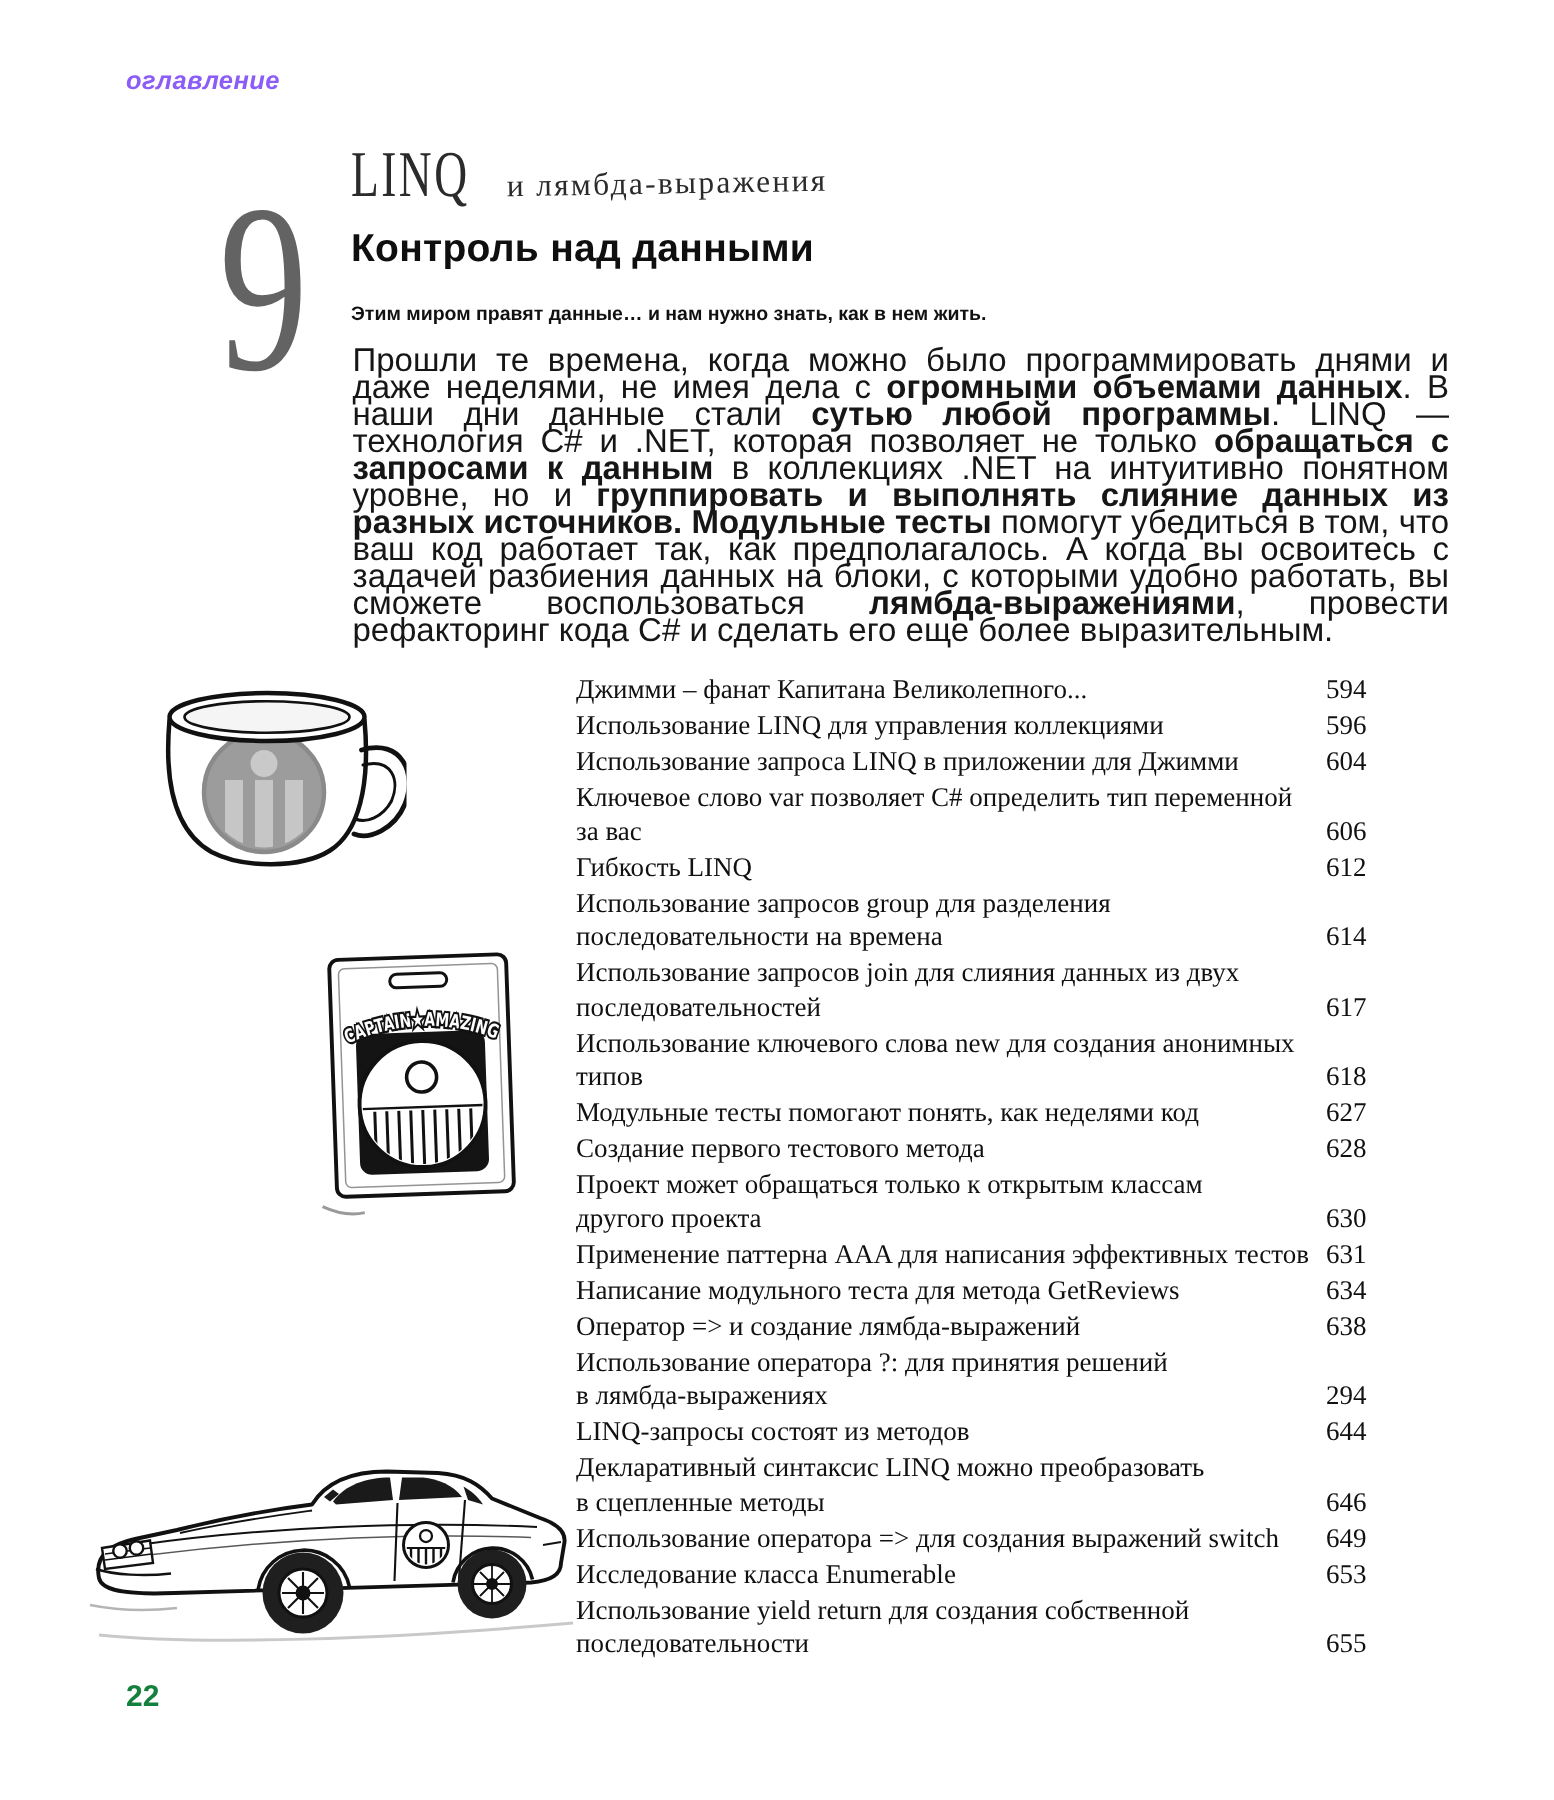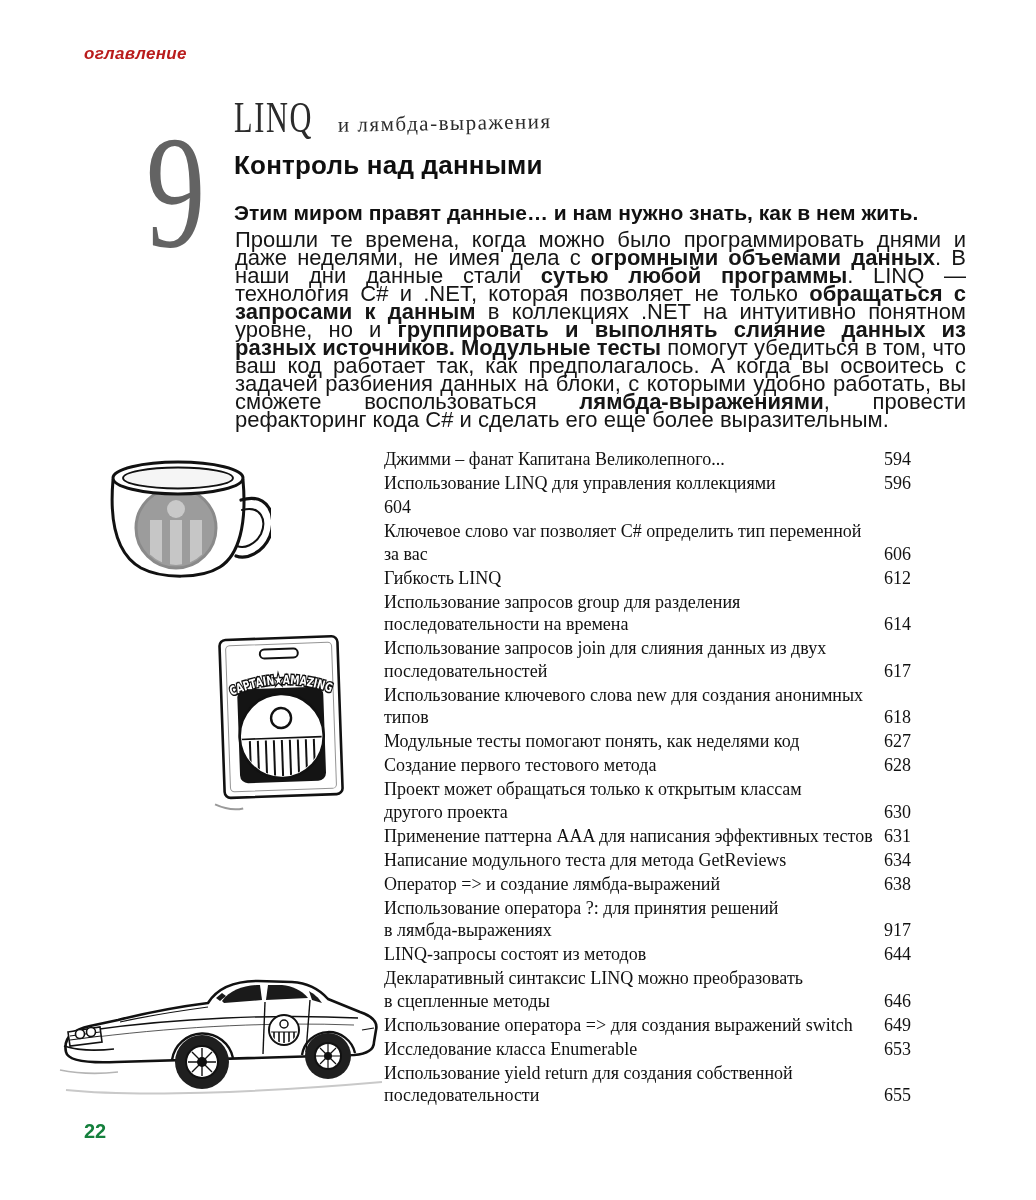--- a/index.html
+++ b/index.html
@@ -8,21 +8,21 @@
     width:1036px;height:1200px;
     margin:0 auto;
     background:#ffffff;
     font-family:"Liberation Sans", sans-serif;
     color:#1a1a1a;
     overflow:hidden;
   }
   .running-head{
     position:absolute;left:84px;top:44px;
     font-style:italic;font-weight:bold;
-    font-size:17px;color:#b91c1c;letter-spacing:.3px;
+    font-size:17px;color:#8b5cf6;letter-spacing:.3px;
   }
   .chapter-number{
     position:absolute;left:146px;top:112px;
     font-family:"Liberation Serif", serif;
     font-size:160px;line-height:1;
     color:#636363;
     transform:scaleX(.74);
     transform-origin:left top;
   }
   .script-title{
@@ -44,21 +44,21 @@
     transform:rotate(-1deg) translateY(-3px);
   }
   .chapter-title{
     position:absolute;left:234px;top:150px;margin:0;
     font-size:26px;font-weight:bold;color:#0f0f0f;
     letter-spacing:.2px;
     text-align:right;
   }
   .lead{
     position:absolute;left:234px;top:201px;margin:0;
-    font-size:21px;font-weight:bold;color:#111;
+    font-size:13px;font-weight:bold;color:#111;
   }
   .intro{
     position:absolute;left:234px;top:230px;margin:1px;
     width:731px;
     font-size:22px;line-height:18px;
     text-align:justify;color:#161616;
   }
   .intro b{font-weight:bold;}
   .toc{
     position:absolute;left:384px;top:448px;width:540px;
@@ -204,20 +204,21 @@
   <div class="toc" id="toc">
       <div class="toc-entry">
         <span class="toc-title">Джимми – фанат Капитана Великолепного...</span>
         <span class="toc-page">594</span>
       </div>
       <div class="toc-entry">
         <span class="toc-title">Использование LINQ для управления коллекциями</span>
         <span class="toc-page">596</span>
       </div>
       <div class="toc-entry">
+        <span class="toc-title">Использование запроса LINQ в приложении для Джимми</span>
         <span class="toc-page">604</span>
       </div>
       <div class="toc-entry">
         <span class="toc-title">Ключевое слово var позволяет C# определить тип переменной
 за вас</span>
         <span class="toc-page">606</span>
       </div>
       <div class="toc-entry">
         <span class="toc-title">Гибкость LINQ</span>
         <span class="toc-page">612</span>
@@ -258,21 +259,21 @@
         <span class="toc-title">Написание модульного теста для метода GetReviews</span>
         <span class="toc-page">634</span>
       </div>
       <div class="toc-entry">
         <span class="toc-title">Оператор =&gt; и создание лямбда-выражений</span>
         <span class="toc-page">638</span>
       </div>
       <div class="toc-entry">
         <span class="toc-title">Использование оператора ?: для принятия решений
 в лямбда-выражениях</span>
-        <span class="toc-page">917</span>
+        <span class="toc-page">294</span>
       </div>
       <div class="toc-entry">
         <span class="toc-title">LINQ-запросы состоят из методов</span>
         <span class="toc-page">644</span>
       </div>
       <div class="toc-entry">
         <span class="toc-title">Декларативный синтаксис LINQ можно преобразовать
 в сцепленные методы</span>
         <span class="toc-page">646</span>
       </div>

